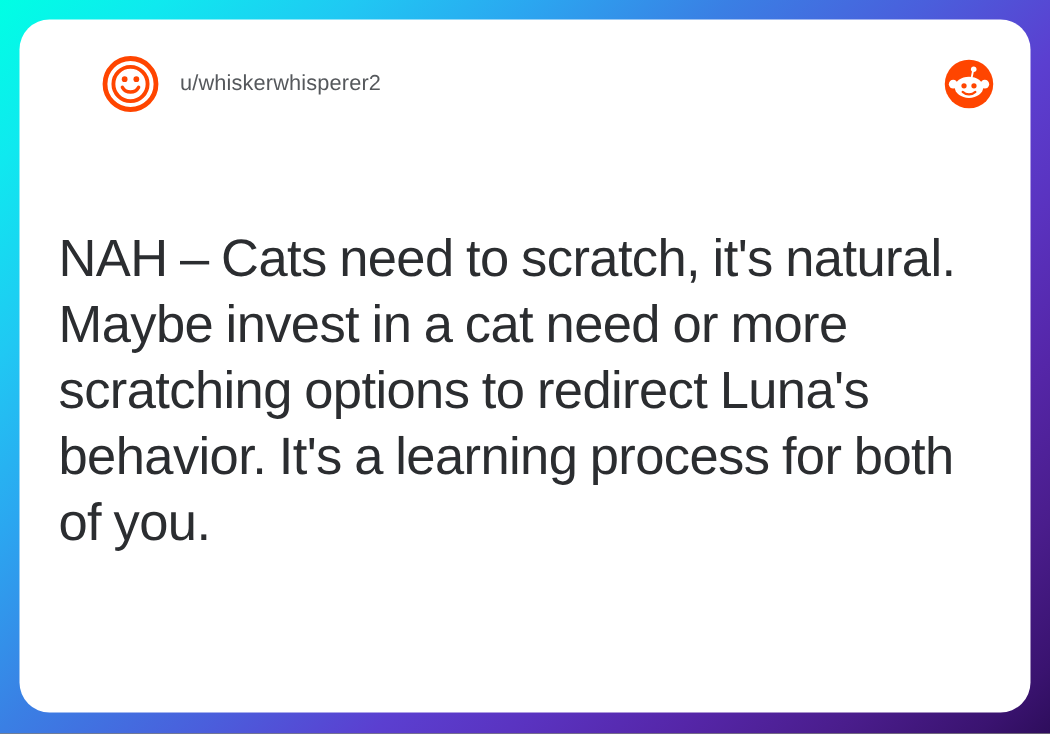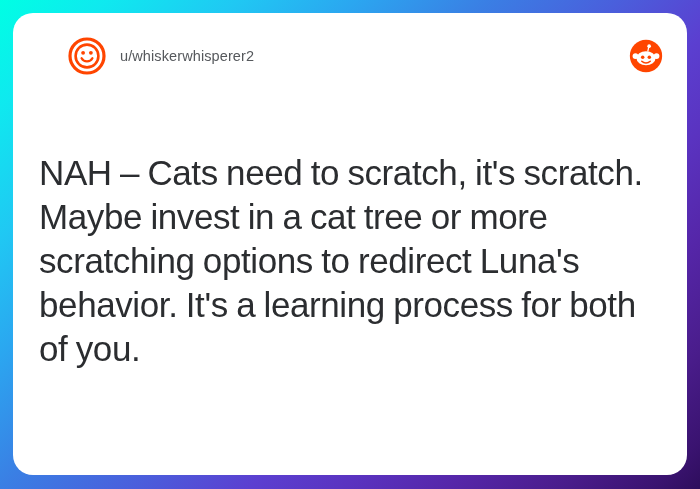--- a/index.html
+++ b/index.html
@@ -158,18 +158,18 @@
           <circle cx="16.1" cy="21.4" r="2.05" fill="#ff4500"></circle>
           <circle cx="23.9" cy="21.4" r="2.05" fill="#ff4500"></circle>
 
           <path d="M15 26.2a7.3 7.3 0 0 0 10 0" fill="none" stroke="#ff4500" stroke-width="1.7" stroke-linecap="round"></path>
         </svg>
       </span>
 
     </div>
 
     <div class="card-body">
-      <p class="comment-text">NAH – Cats need to scratch, it's scratch. Maybe invest in a cat tree or more scratching options to redirect Luna's behavior. It's a learning process for both of you.</p>
+      <p class="comment-text">NAH – Cats need to scratch, it's natural. Maybe invest in a cat need or more scratching options to redirect Luna's behavior. It's a learning process for both of you.</p>
     </div>
 
   </div>
 
 </div>
 
 </body></html>

